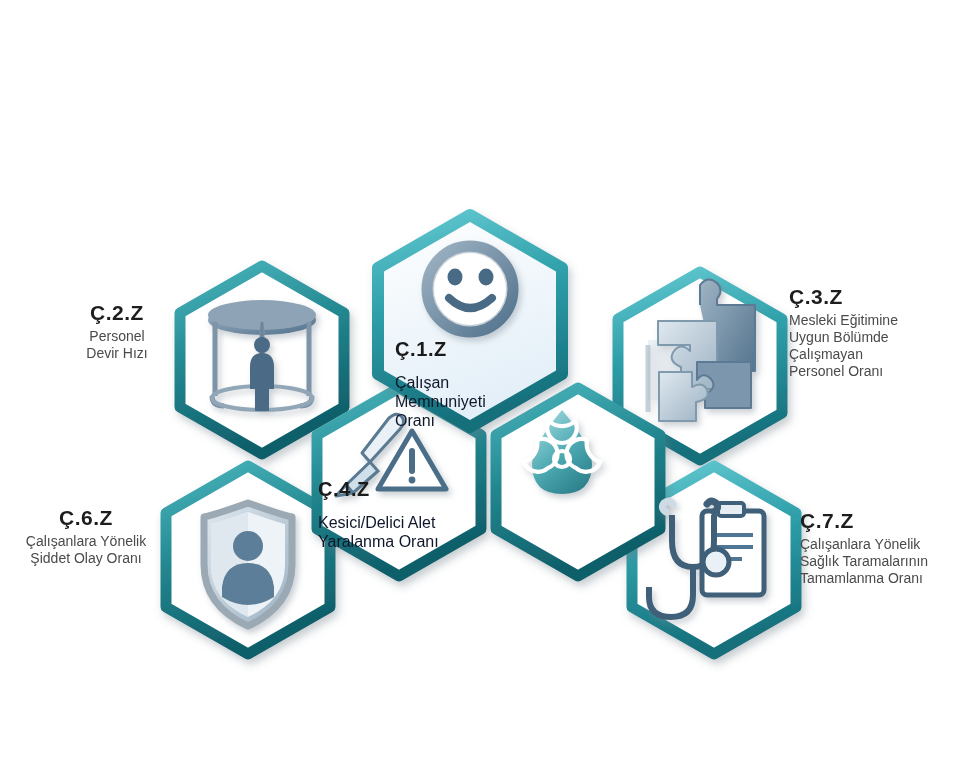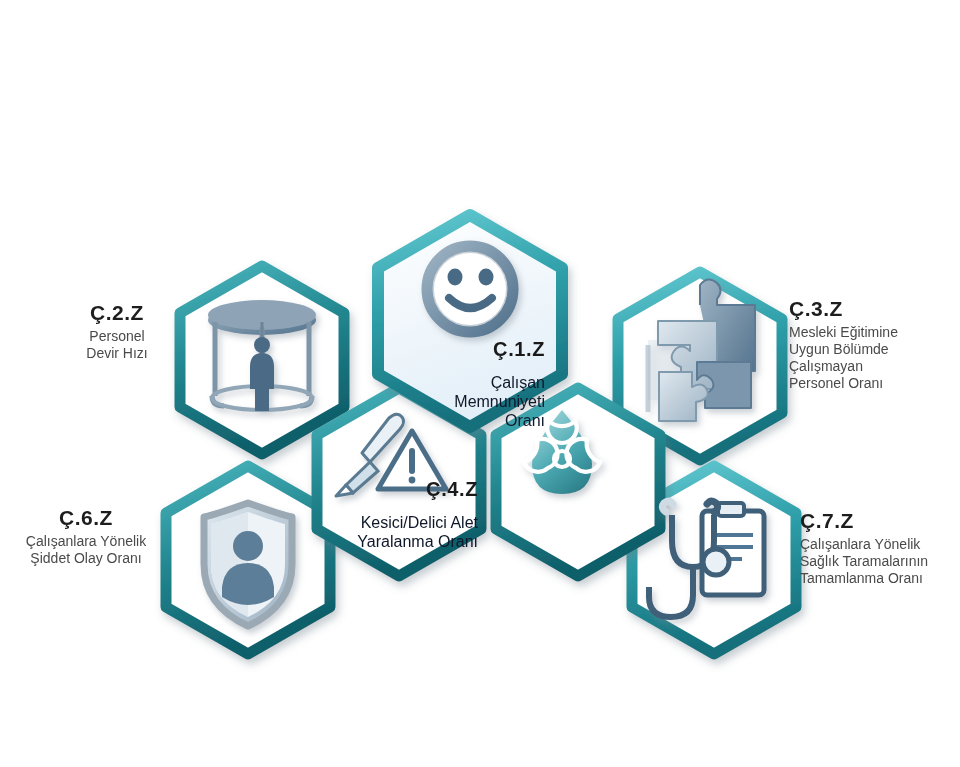--- a/index.html
+++ b/index.html
@@ -45,27 +45,27 @@
     font-size:14px;
     display:block;
     color:#4a4a4a;
     white-space:pre-line;
   }
   .cap-left{text-align:center;}
   .cap-right{text-align:left;}
 
   #cap-2{left:42px;top:300px;width:150px;}
   #cap-6{left:2px;top:505px;width:168px;}
-  #cap-3{left:789px;top:296px;width:168px;}
+  #cap-3{left:789px;top:284px;width:168px;}
   #cap-7{left:800px;top:508px;width:158px;}
 
   
   .hexcap{
     position:absolute;
-    text-align:right;
+    text-align:left;
     color:#2b2b2b;
     pointer-events:none;
   }
   .hexcap .code{
     display:block;
     font-weight:bold;
     font-size:20px;
     letter-spacing:.6px;
     color:#1a1a1a;
   }

